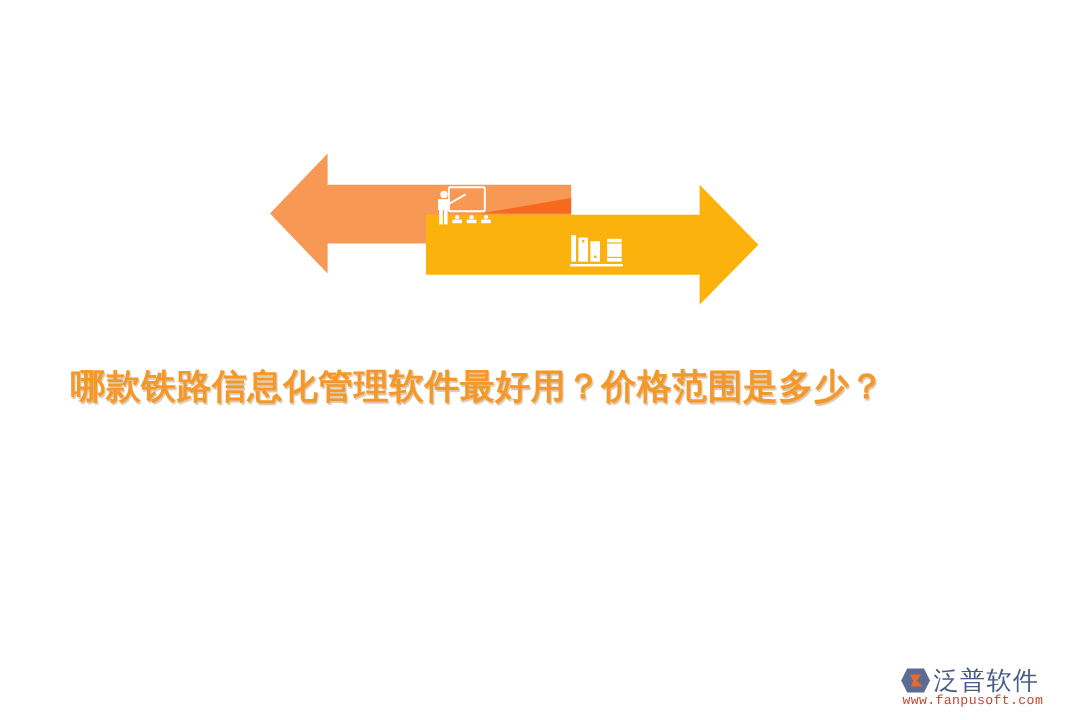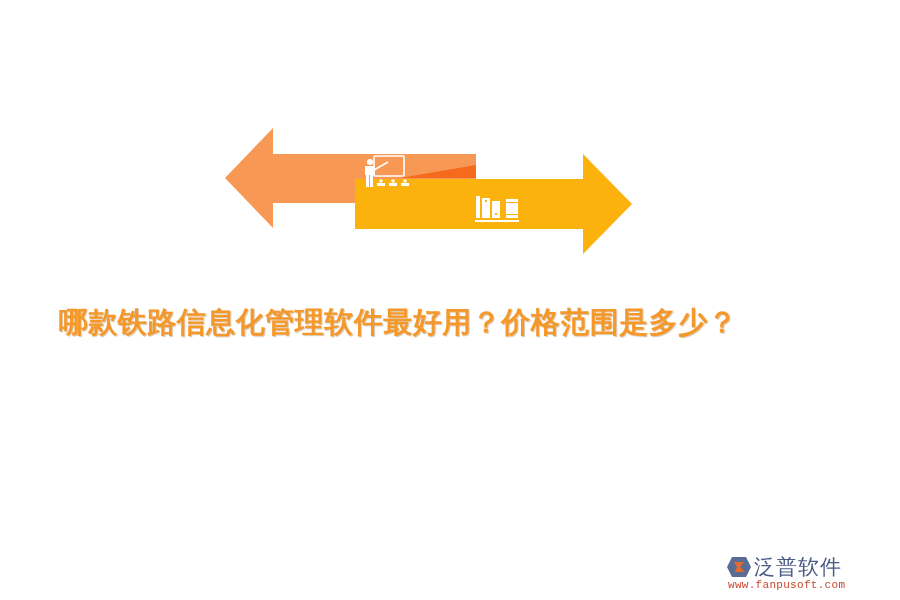--- a/index.html
+++ b/index.html
@@ -9,21 +9,21 @@
       font-family: "DejaVu Sans", sans-serif;
     }
     .graphic { position: absolute; left: 0; top: 0; width: 900px; height: 600px; }
     .headline {
       position: absolute; left: 0; top: 303px; width: 796px;
       text-align: center; font-size: 29px; font-weight: bold;
       color: #f5982a; letter-spacing: 0.5px;
       font-family: "DejaVu Serif", serif;
       text-shadow: 1px 1px 1px rgba(150,90,20,0.35);
     }
-    .logo { position: absolute; left: 724px; top: 553px; width: 130px; height: 40px; }
+    .logo { position: absolute; left: 748px; top: 553px; width: 130px; height: 40px; }
     .logo-mark { position: absolute; left: 2px; top: 3px; width: 26px; height: 22px; }
     .logo-name {
       position: absolute; left: 30px; top: 0px; font-size: 21px;
       color: #4a5b86; font-family: "DejaVu Sans", sans-serif; letter-spacing: 1px;
     }
     .logo-url {
       position: absolute; left: 4px; top: 26px; font-size: 11px;
       color: #c8462d; font-family: Liberation Mono, monospace; letter-spacing: 0.3px;
     }
   </style>

